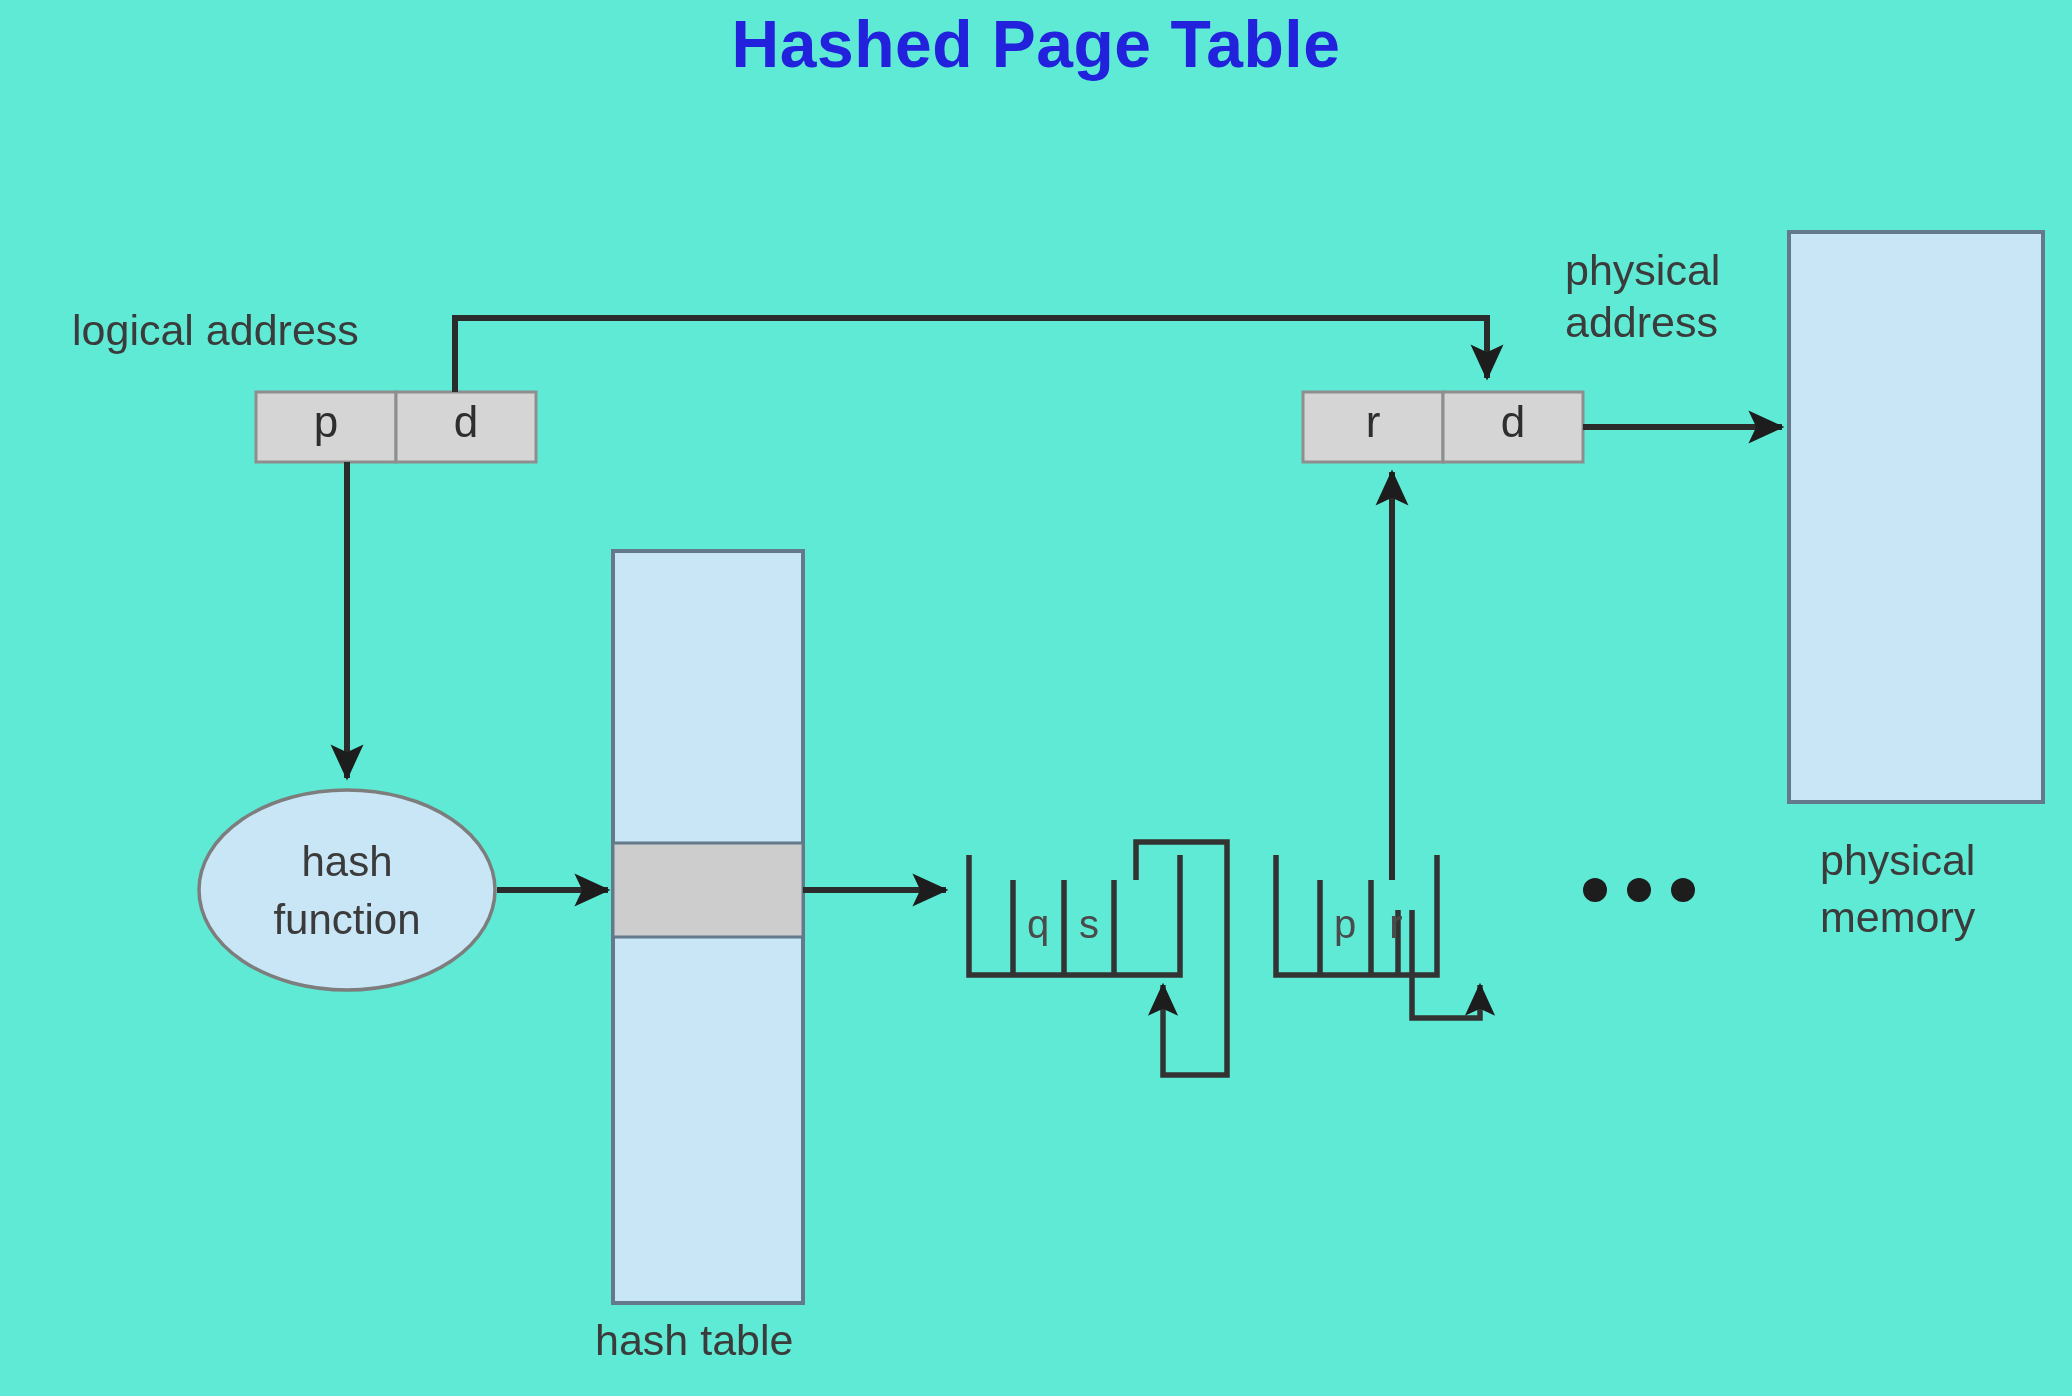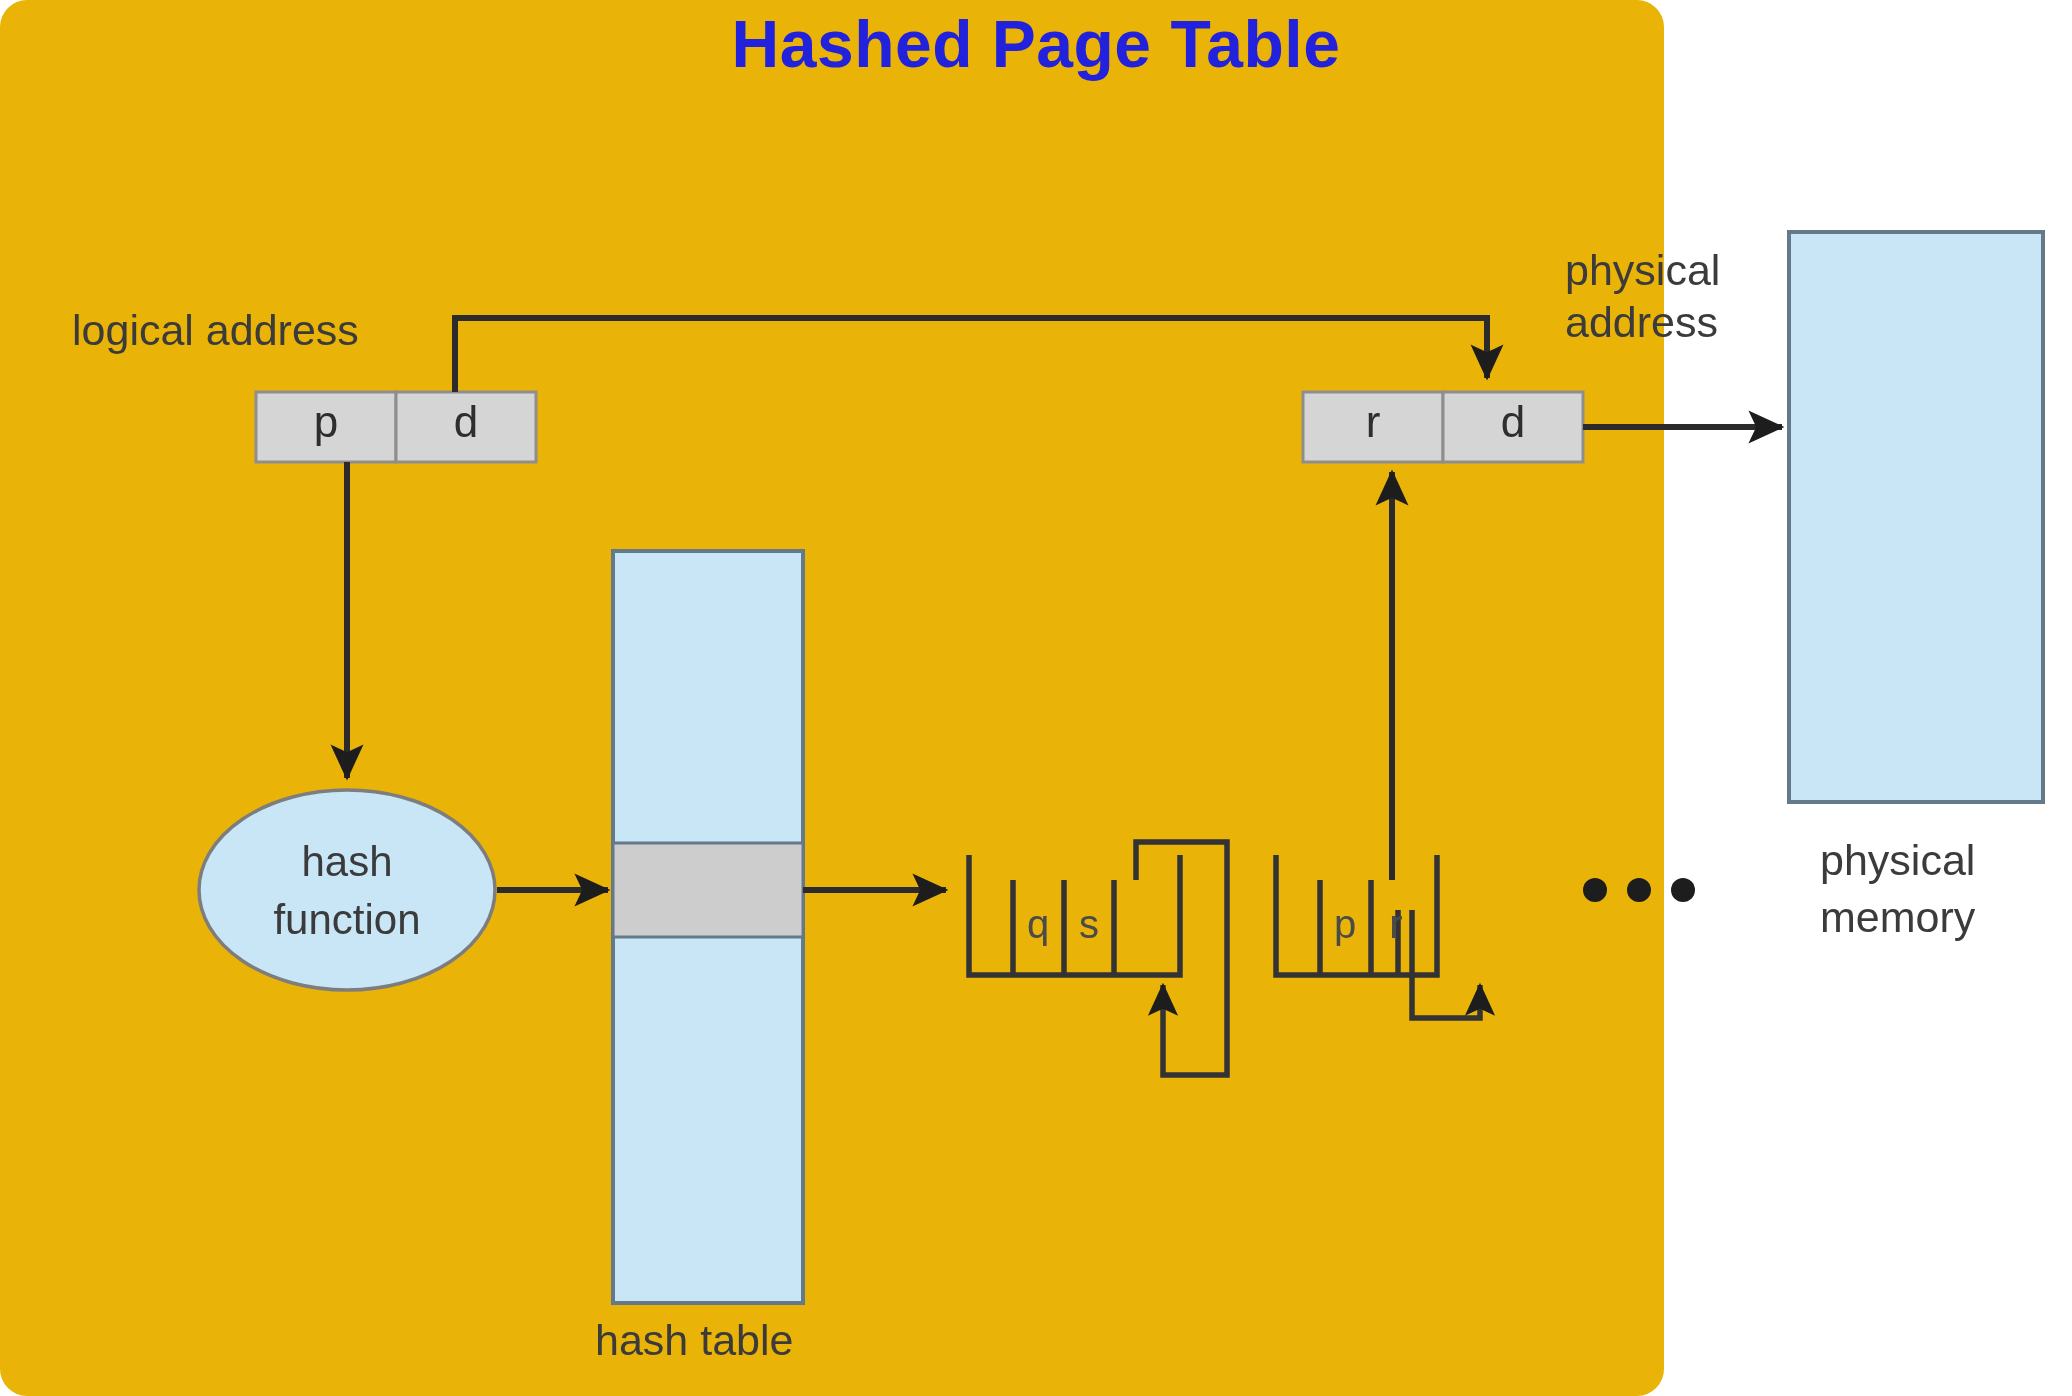--- a/index.html
+++ b/index.html
@@ -11,24 +11,23 @@
   body {
     width: 2072px;
     height: 1396px;
     position: relative;
     overflow: hidden;
     font-family: "Liberation Sans", sans-serif;
   }
   #slide {
     position: absolute;
     left: 0; top: 0;
-    width: 1664px;
+    width: 2072px;
     height: 1396px;
-    background: #eab308;
-    border-radius: 27px;
+    background: #5eead4;
   }
   #title {
     position: absolute;
     left: 0;
     top: 6px;
     width: 2072px;
     text-align: center;
     font-family: "Liberation Sans", sans-serif;
     font-size: 66px;
     font-weight: bold;

